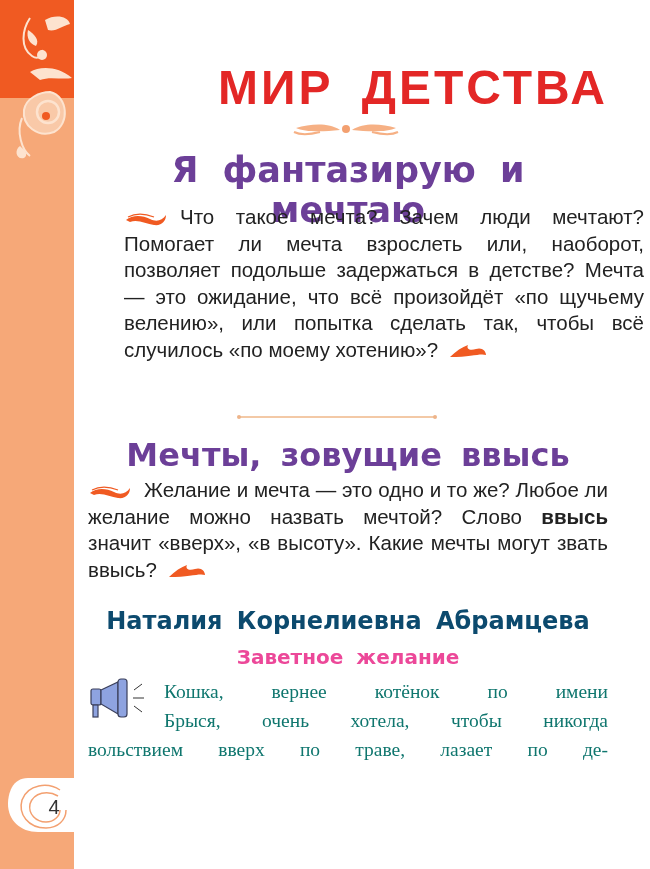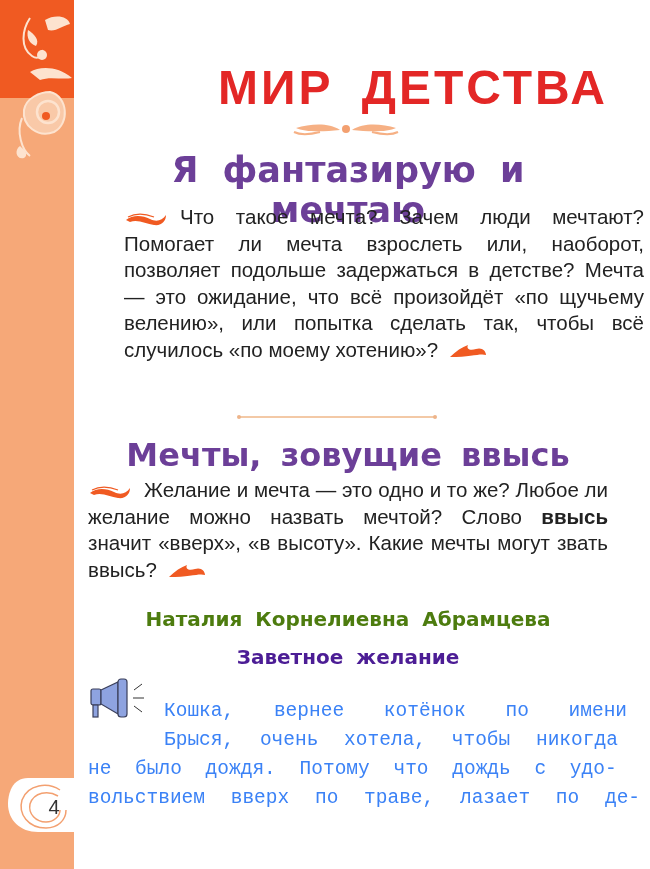--- a/index.html
+++ b/index.html
@@ -52,31 +52,31 @@
     }
     .divider::before, .divider::after {
       content: ""; position: absolute; top: -1px; width: 4px; height: 4px;
       border-radius: 2px; background: #eeb48a;
     }
     .divider::before { left: -2px; }
     .divider::after { right: -2px; }
     .author {
       position: absolute; left: 88px; top: 607px; width: 520px; text-align: center;
       font-family: "DejaVu Sans", sans-serif; font-weight: bold;
-      color: #4d7c0f; font-size: 20px; word-spacing: 6px;
+      color: #0c4a6e; font-size: 24px; word-spacing: 6px;
     }
     .story-title {
       position: absolute; left: 88px; top: 645px; width: 520px; text-align: center;
       font-family: "DejaVu Sans", sans-serif; font-weight: bold;
-      color: #4c1d95; font-size: 20px; word-spacing: 6px;
+      color: #ec4899; font-size: 20px; word-spacing: 6px;
     }
     .story {
-      position: absolute; left: 88px; top: 697px; width: 520px;
-      font-family: Liberation Mono, monospace; font-size: 19.5px; line-height: 29px;
-      color: #3b82f6;
+      position: absolute; left: 88px; top: 677px; width: 520px;
+      font-family: Liberation Serif, serif; font-size: 19.5px; line-height: 29px;
+      color: #0f766e;
     }
     .story .line { display: block; text-align: justify; text-align-last: justify; white-space: nowrap; }
     .speaker { position: absolute; left: 88px; top: 676px; width: 60px; height: 46px; }
     .indent { padding-left: 76px; }
     b.bold { font-weight: bold; margin-top: 44px; }
   </style>
 </head>
 <body>
 
 <div class="sidebar">
@@ -144,15 +144,14 @@
   <path d="M13 14 L30 6 L30 38 L13 28 Z" fill="#8ea3e0" stroke="#3a3f5a" stroke-width="1.2"></path>
   <rect x="30" y="3" width="9" height="38" rx="3" fill="#8ea3e0" stroke="#3a3f5a" stroke-width="1.2"></rect>
   <line x1="46" y1="14" x2="54" y2="8" stroke="#333" stroke-width="1"></line>
   <line x1="45" y1="22" x2="56" y2="22" stroke="#333" stroke-width="1"></line>
   <line x1="46" y1="30" x2="54" y2="36" stroke="#333" stroke-width="1"></line>
 </svg>
 
 <div class="story">
   <div class="line indent" style="word-spacing:28px;">Кошка, вернее котёнок по имени</div>
   <div class="line indent" style="word-spacing:14px;">Брыся, очень хотела, чтобы никогда</div>
-  <div class="line" style="word-spacing:12px;">не было дождя. Потому что дождь с удо-</div>
   <div class="line" style="word-spacing:14px;">вольствием вверх по траве, лазает по де-</div>
 </div>
 
 </body></html>

